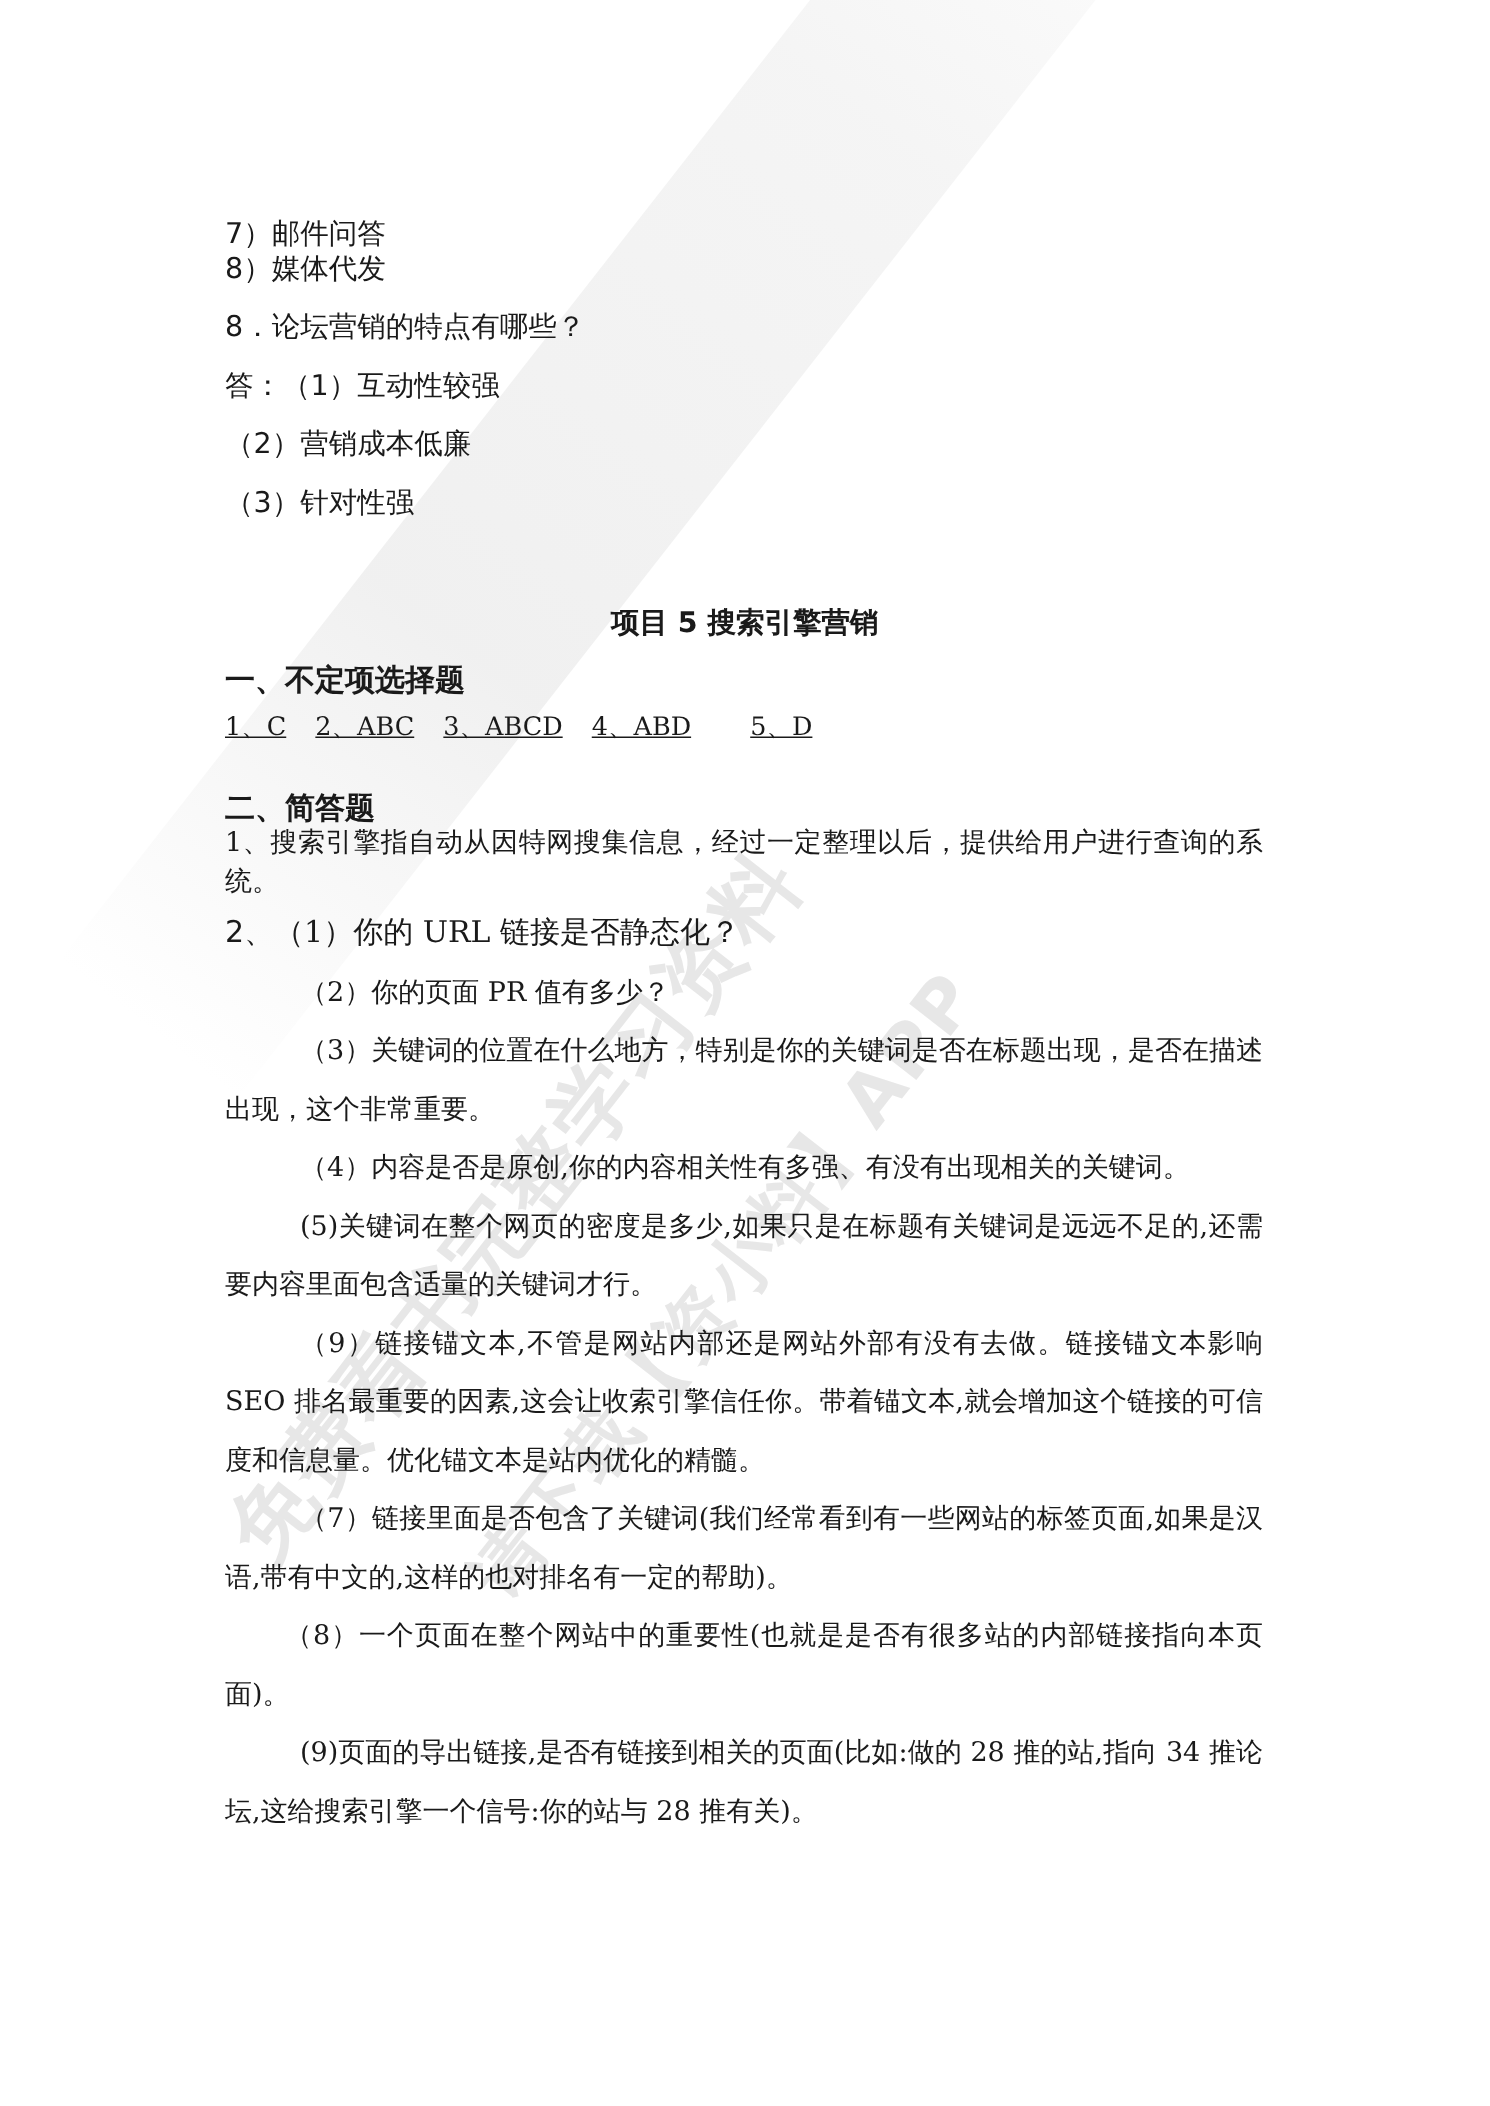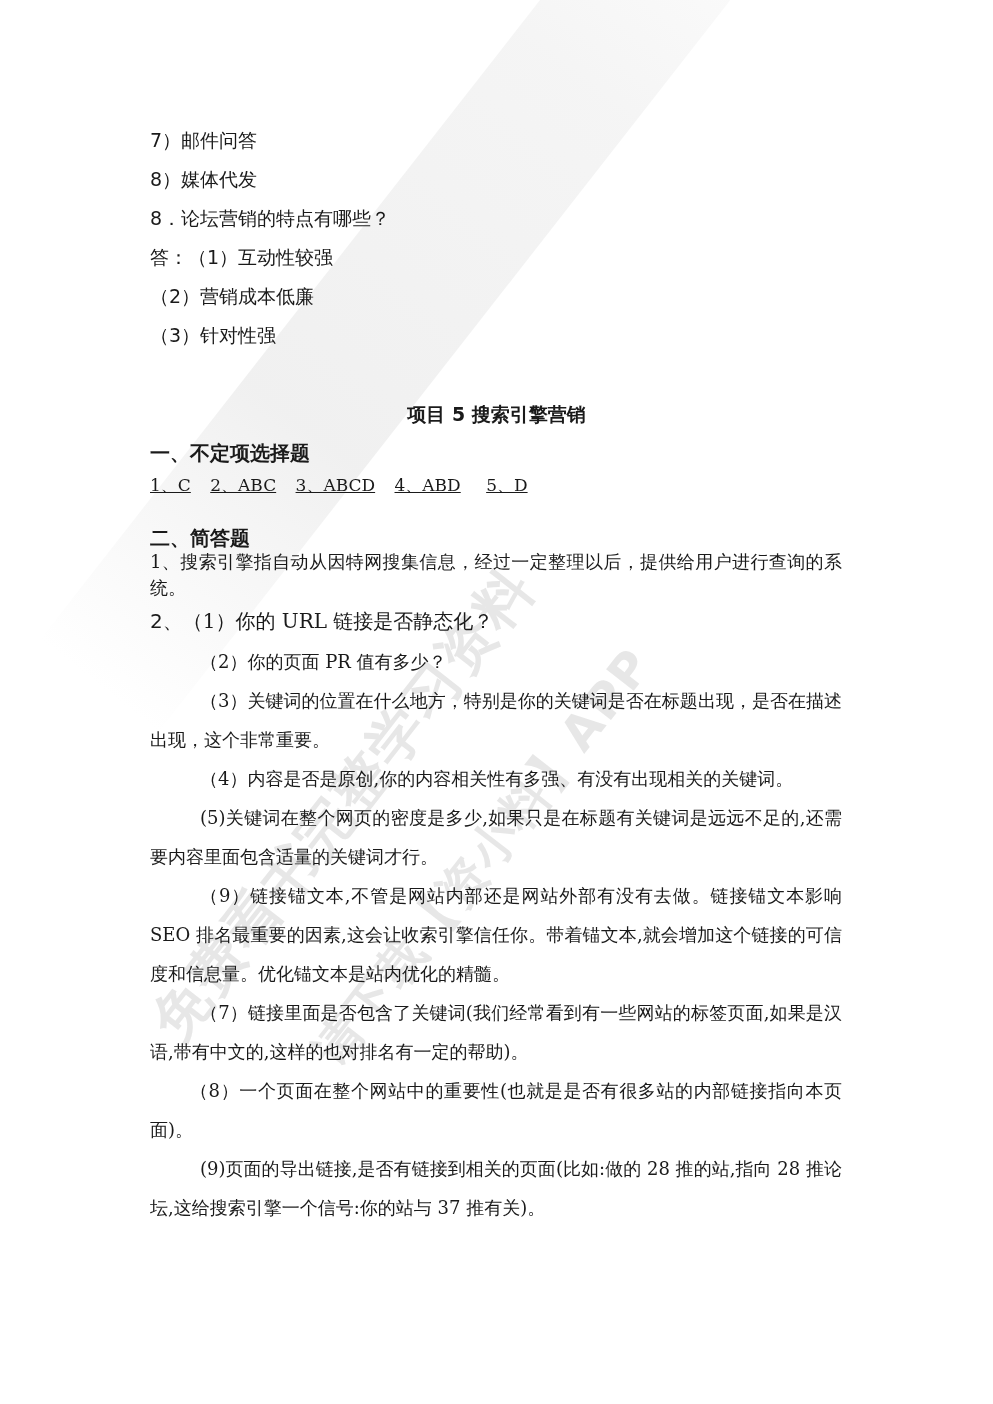--- a/index.html
+++ b/index.html
@@ -76,45 +76,45 @@
   </style>
 </head>
 <body>
 
 <div class="watermark-band"></div>
 <div class="watermark wm1">免费看书完整学习资料</div>
 <div class="watermark wm2">请下载【资小料】APP</div>
 
 <div>
 
-  <div class="line sans" style="left:150px; top:128px;text-align:center;">7）邮件问答</div>
+  <div class="line sans" style="left:150px; top:144px;text-align:center;">7）邮件问答</div>
   <div class="line sans" style="left:150px; top:167px;">8）媒体代发</div>
   <div class="line sans" style="left:150px; top:206px;">8．论坛营销的特点有哪些？</div>
   <div class="line sans" style="left:150px; top:245px;">答：（1）互动性较强</div>
   <div class="line sans" style="left:150px; top:284px;">（2）营销成本低廉</div>
   <div class="line sans" style="left:150px; top:323px;">（3）针对性强</div>
 
   <div class="title">项目 5  搜索引擎营销</div>
 
   <div class="heading" style="top:440px;">一、不定项选择题</div>
   <div class="line answers" style="left:150px; top:473px; font-size:17px;">
     <span>1、C</span>
     <span>2、ABC</span>
     <span>3、ABCD</span>
-    <span style="margin-right:20px;">4、ABD</span>
+    <span style="margin-right:34px;">4、ABD</span>
     <span>5、D</span>
   </div>
 
   <div class="heading" style="top:525px;">二、简答题</div>
   <div class="para tight" style="top:549px;">1、搜索引擎指自动从因特网搜集信息，经过一定整理以后，提供给用户进行查询的系统。</div>
 
   <div class="line" style="left:150px; top:609px; font-size:20px;">
     <span class="sans">2、</span><span>（1）你的 URL 链接是否静态化？</span>
   </div>
   <div class="para" style="top:642px; left:200px; width:642px;">（2）你的页面 PR 值有多少？</div>
   <div class="para indent" style="top:681px;">（3）关键词的位置在什么地方，特别是你的关键词是否在标题出现，是否在描述出现，这个非常重要。</div>
   <div class="para indent" style="top:759px;">（4）内容是否是原创,你的内容相关性有多强、有没有出现相关的关键词。</div>
   <div class="para indent" style="top:798px;">(5)关键词在整个网页的密度是多少,如果只是在标题有关键词是远远不足的,还需要内容里面包含适量的关键词才行。</div>
   <div class="para indent" style="top:876px;">（9）链接锚文本,不管是网站内部还是网站外部有没有去做。链接锚文本影响 SEO 排名最重要的因素,这会让收索引擎信任你。带着锚文本,就会增加这个链接的可信度和信息量。优化锚文本是站内优化的精髓。</div>
   <div class="para indent" style="top:993px;">（7）链接里面是否包含了关键词(我们经常看到有一些网站的标签页面,如果是汉语,带有中文的,这样的也对排名有一定的帮助)。</div>
   <div class="para" style="top:1071px; text-indent:40px;">（8）一个页面在整个网站中的重要性(也就是是否有很多站的内部链接指向本页面)。</div>
-  <div class="para indent" style="top:1149px;">(9)页面的导出链接,是否有链接到相关的页面(比如:做的 28 推的站,指向 28 推论坛,这给搜索引擎一个信号:你的站与 37 推有关)。</div>
+  <div class="para indent" style="top:1149px;">(9)页面的导出链接,是否有链接到相关的页面(比如:做的 28 推的站,指向 34 推论坛,这给搜索引擎一个信号:你的站与 28 推有关)。</div>
 </div>
 
 </body></html>

